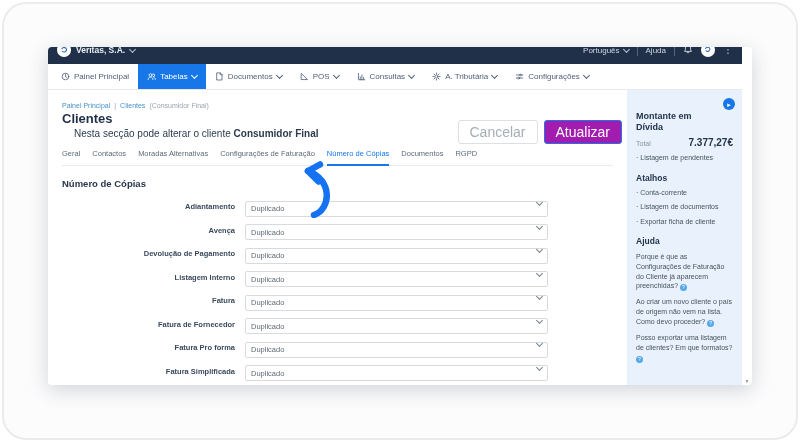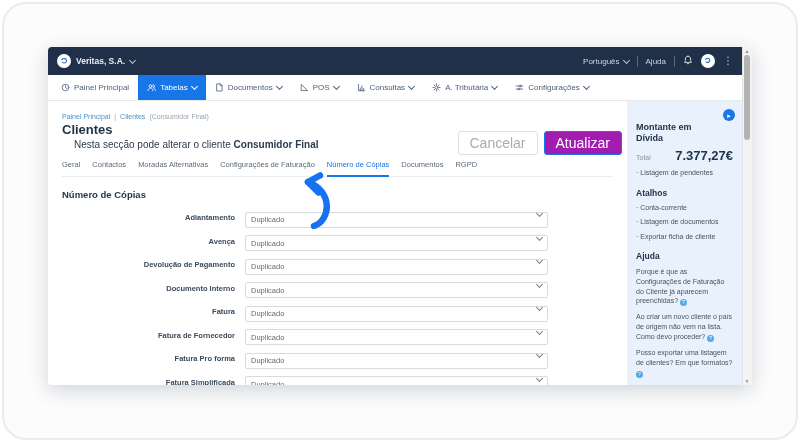--- a/index.html
+++ b/index.html
@@ -1,19 +1,19 @@
 <!DOCTYPE html>
 <html><head>
 <meta charset="utf-8">
 <style>
   html,body{margin:0;padding:0;width:800px;height:442px;overflow:hidden;background:#fff;
     font-family:"Liberation Sans", sans-serif;-webkit-font-smoothing:antialiased;}
   .frame{position:absolute;inset:2px;border:2px solid #ebebeb;border-radius:24px;background:#fcfcfc;}
   .window{position:absolute;left:48px;top:47px;width:704px;height:338px;background:#fff;
-    border-radius:4px;box-shadow:0 5px 20px rgba(30,50,80,.20);display:flex;overflow:hidden;}
+    border-radius:4px;box-shadow:0 5px 20px rgba(30,50,80,.20);display:flex;overflow:hidden;align-items:flex-end;}
   .win-main{flex:1;display:flex;flex-direction:column;min-width:0;}
 
   
   .topbar{height:28px;background:#203049;display:flex;align-items:center;padding:0 9px;gap:5px;flex:none;}
   .brand{display:flex;align-items:center;gap:5px;cursor:pointer;}
   .brand-name{color:#e9eef5;font-size:8.5px;font-weight:bold;}
   .chev{width:4px;height:4px;border-right:1px solid currentColor;border-bottom:1px solid currentColor;
     transform:rotate(45deg);display:inline-block;margin-top:-2px;}
   .topbar .chev{color:#b9c4d2;}
   .topbar-right{margin-left:auto;display:flex;align-items:center;gap:8px;color:#cdd6e2;font-size:8px;}
@@ -54,21 +54,21 @@
   .selchev{position:absolute;right:6px;top:5px;color:#76808a;pointer-events:none;}
   .annot-arrow{position:absolute;left:233px;top:70px;pointer-events:none;z-index:2;}
 
   
   .sidebar{width:97px;background:#e9f2fc;padding:13px 9px 0;position:relative;flex:none;}
   .collapse-btn{position:absolute;top:8px;right:7px;width:12px;height:12px;border-radius:50%;background:#1776e8;
     color:#fff;display:flex;align-items:center;justify-content:center;font-size:7px;border:none;cursor:pointer;line-height:1;}
   .sb-title{font-size:9px;font-weight:bold;color:#22344c;line-height:1.18;margin-top:8px;width:62px;}
   .sb-total{display:flex;justify-content:space-between;align-items:baseline;margin-top:5px;}
   .sb-total-label{color:#8a93a0;font-size:7px;}
-  .sb-total-value{color:#22344c;font-size:13px;font-weight:bold;}
+  .sb-total-value{color:#22344c;font-size:10px;font-weight:bold;}
   .slink{color:#44525f;font-size:7px;margin-top:5px;line-height:1.35;cursor:pointer;}
   .slink::before{content:"· ";}
   .sb-head{font-size:8.5px;font-weight:bold;color:#22344c;margin-top:10px;}
   .hitem{margin-top:6px;color:#44525f;line-height:1.4;font-size:7px;cursor:pointer;}
   .qbadge{display:inline-flex;width:7px;height:7px;border-radius:50%;background:#57a8e8;color:#fff;font-size:5px;
     align-items:center;justify-content:center;vertical-align:-1px;}
 
   
   .wscrollbar{width:9px;background:#f3f3f3;border-left:1px solid #e4e4e4;position:relative;flex:none;cursor:pointer;}
   .sb-arrow{position:absolute;left:0;width:8px;text-align:center;font-size:5px;color:#8f8f8f;line-height:6px;}
@@ -215,21 +215,21 @@
             </div>
             <div class="frow">
               <label class="flabel">Avença</label>
               <div class="selwrap"><select class="fselect"><option>Duplicado</option></select><span class="selchev chev"></span></div>
             </div>
             <div class="frow">
               <label class="flabel">Devolução de Pagamento</label>
               <div class="selwrap"><select class="fselect"><option>Duplicado</option></select><span class="selchev chev"></span></div>
             </div>
             <div class="frow">
-              <label class="flabel">Documento Interno</label>
+              <label class="flabel">Listagem Interno</label>
               <div class="selwrap"><select class="fselect"><option>Duplicado</option></select><span class="selchev chev"></span></div>
             </div>
             <div class="frow">
               <label class="flabel">Fatura</label>
               <div class="selwrap"><select class="fselect"><option>Duplicado</option></select><span class="selchev chev"></span></div>
             </div>
             <div class="frow">
               <label class="flabel">Fatura de Fornecedor</label>
               <div class="selwrap"><select class="fselect"><option>Duplicado</option></select><span class="selchev chev"></span></div>
             </div>

